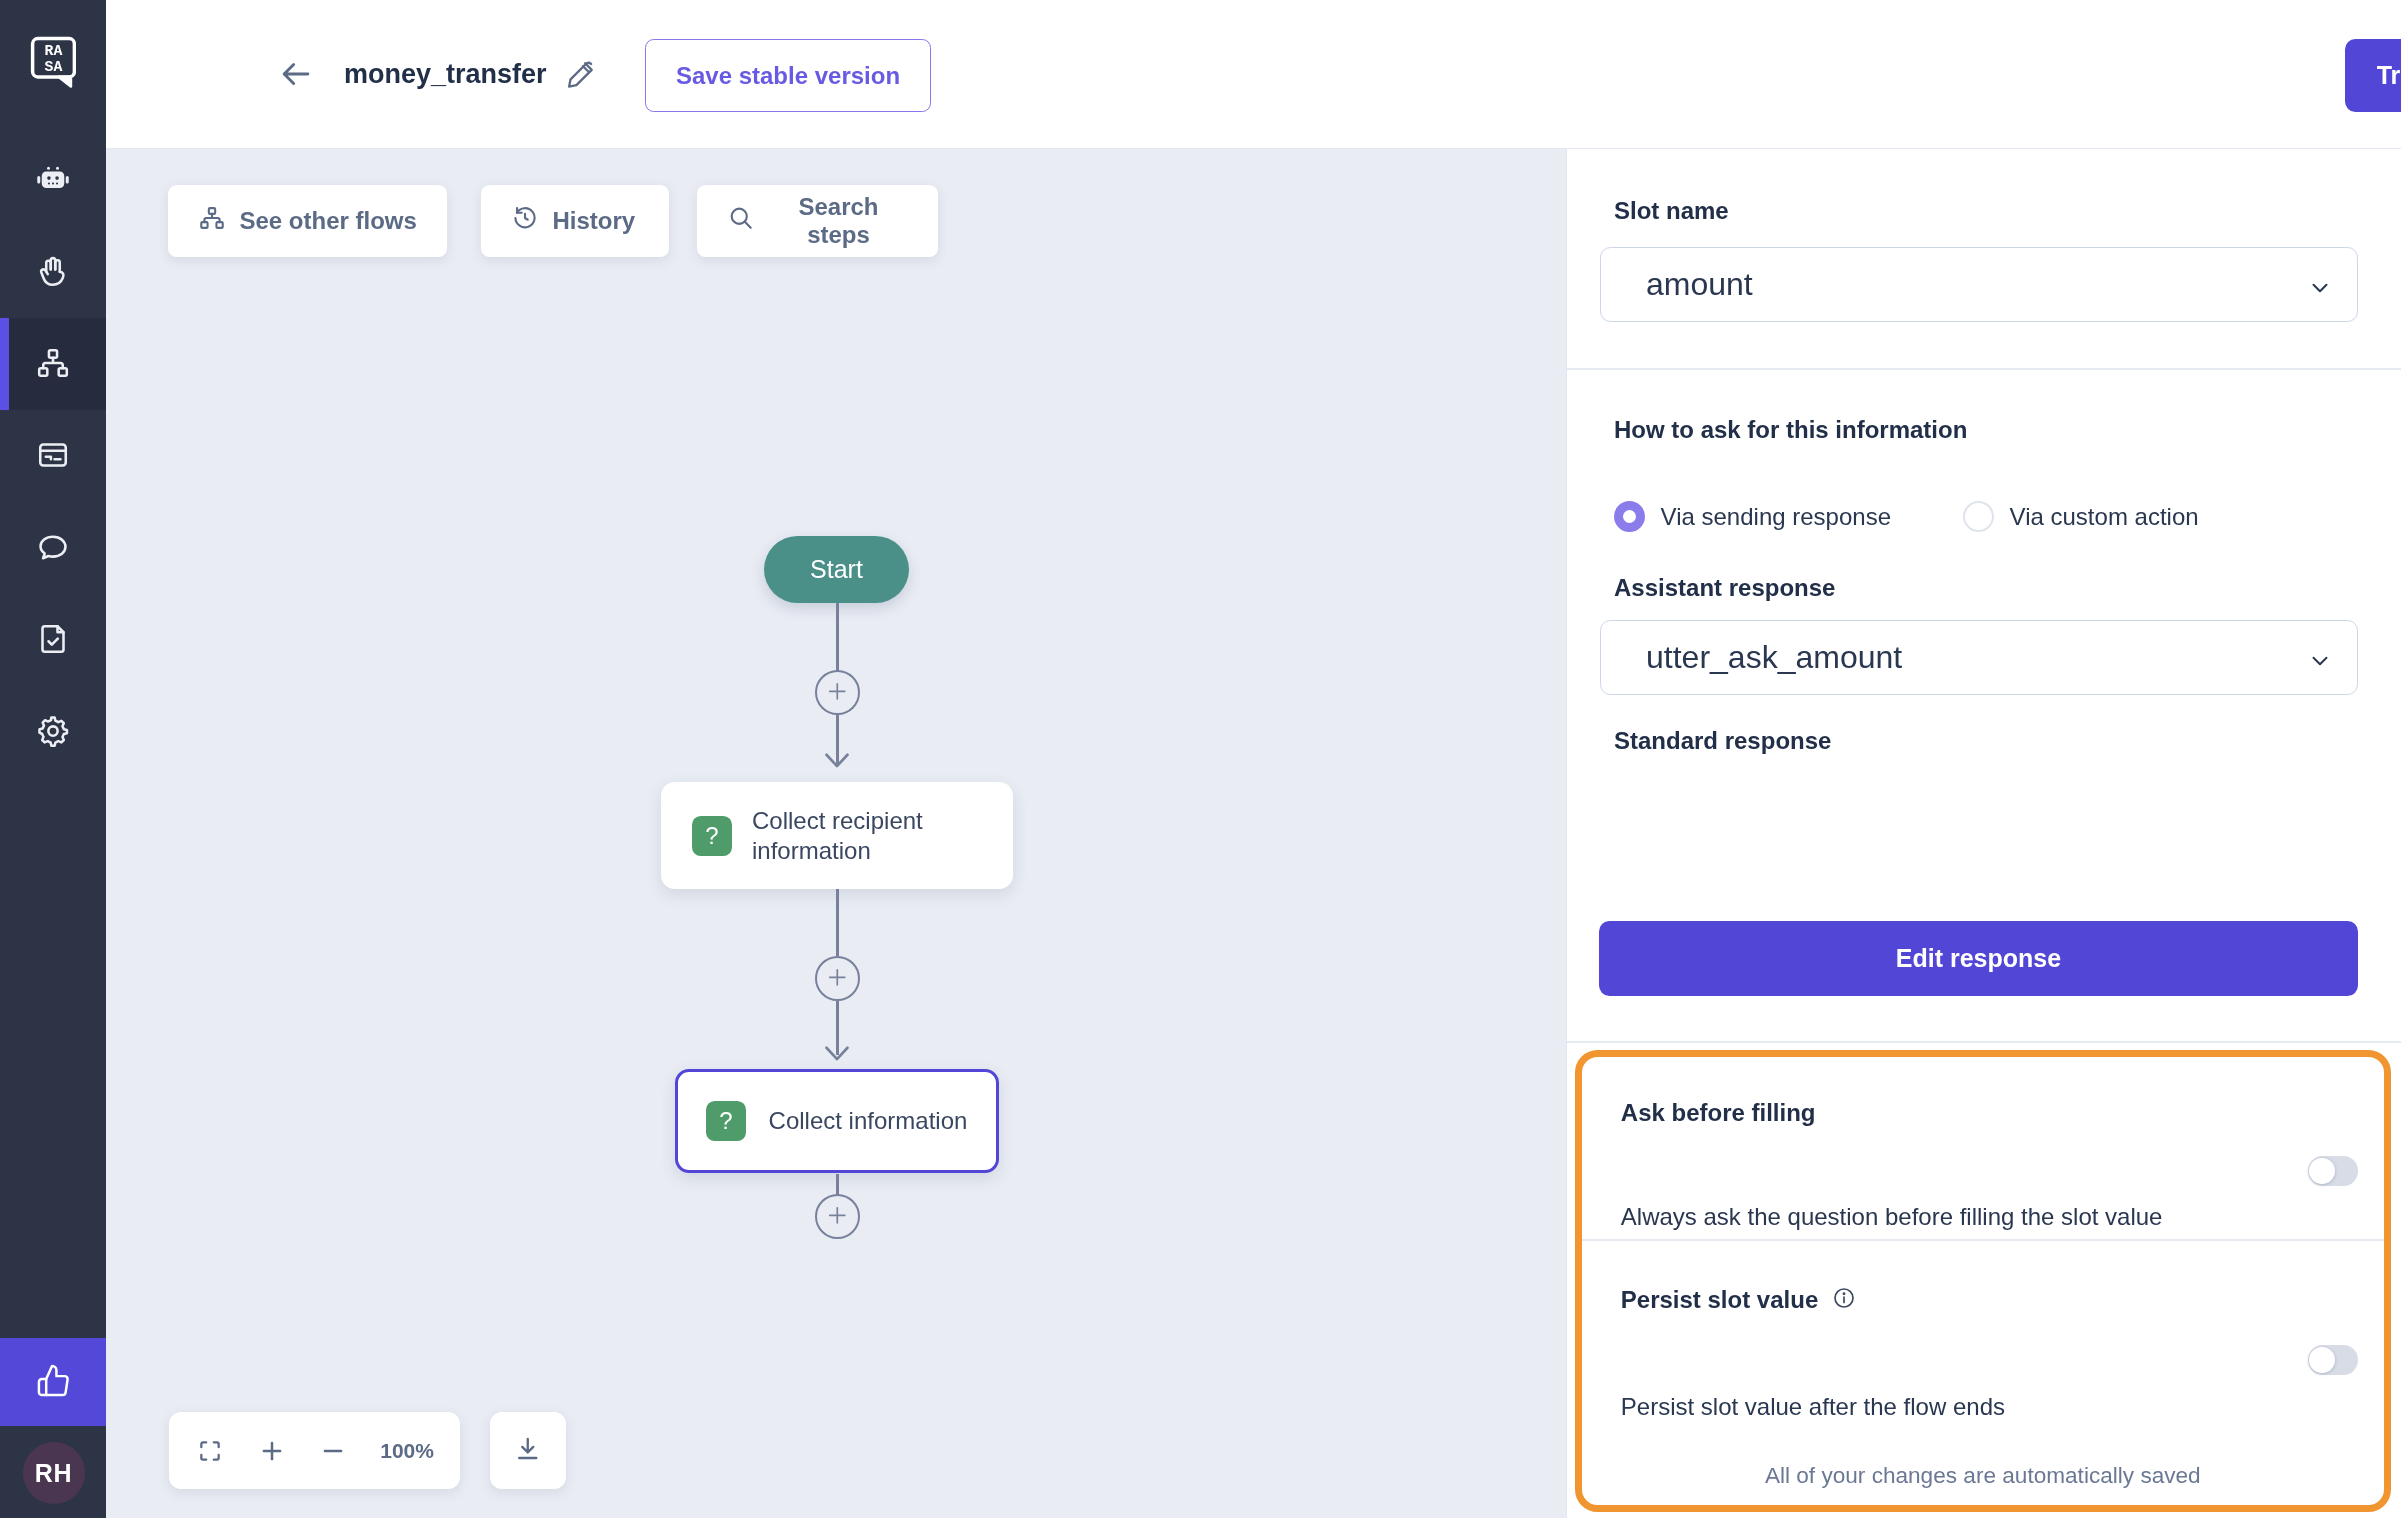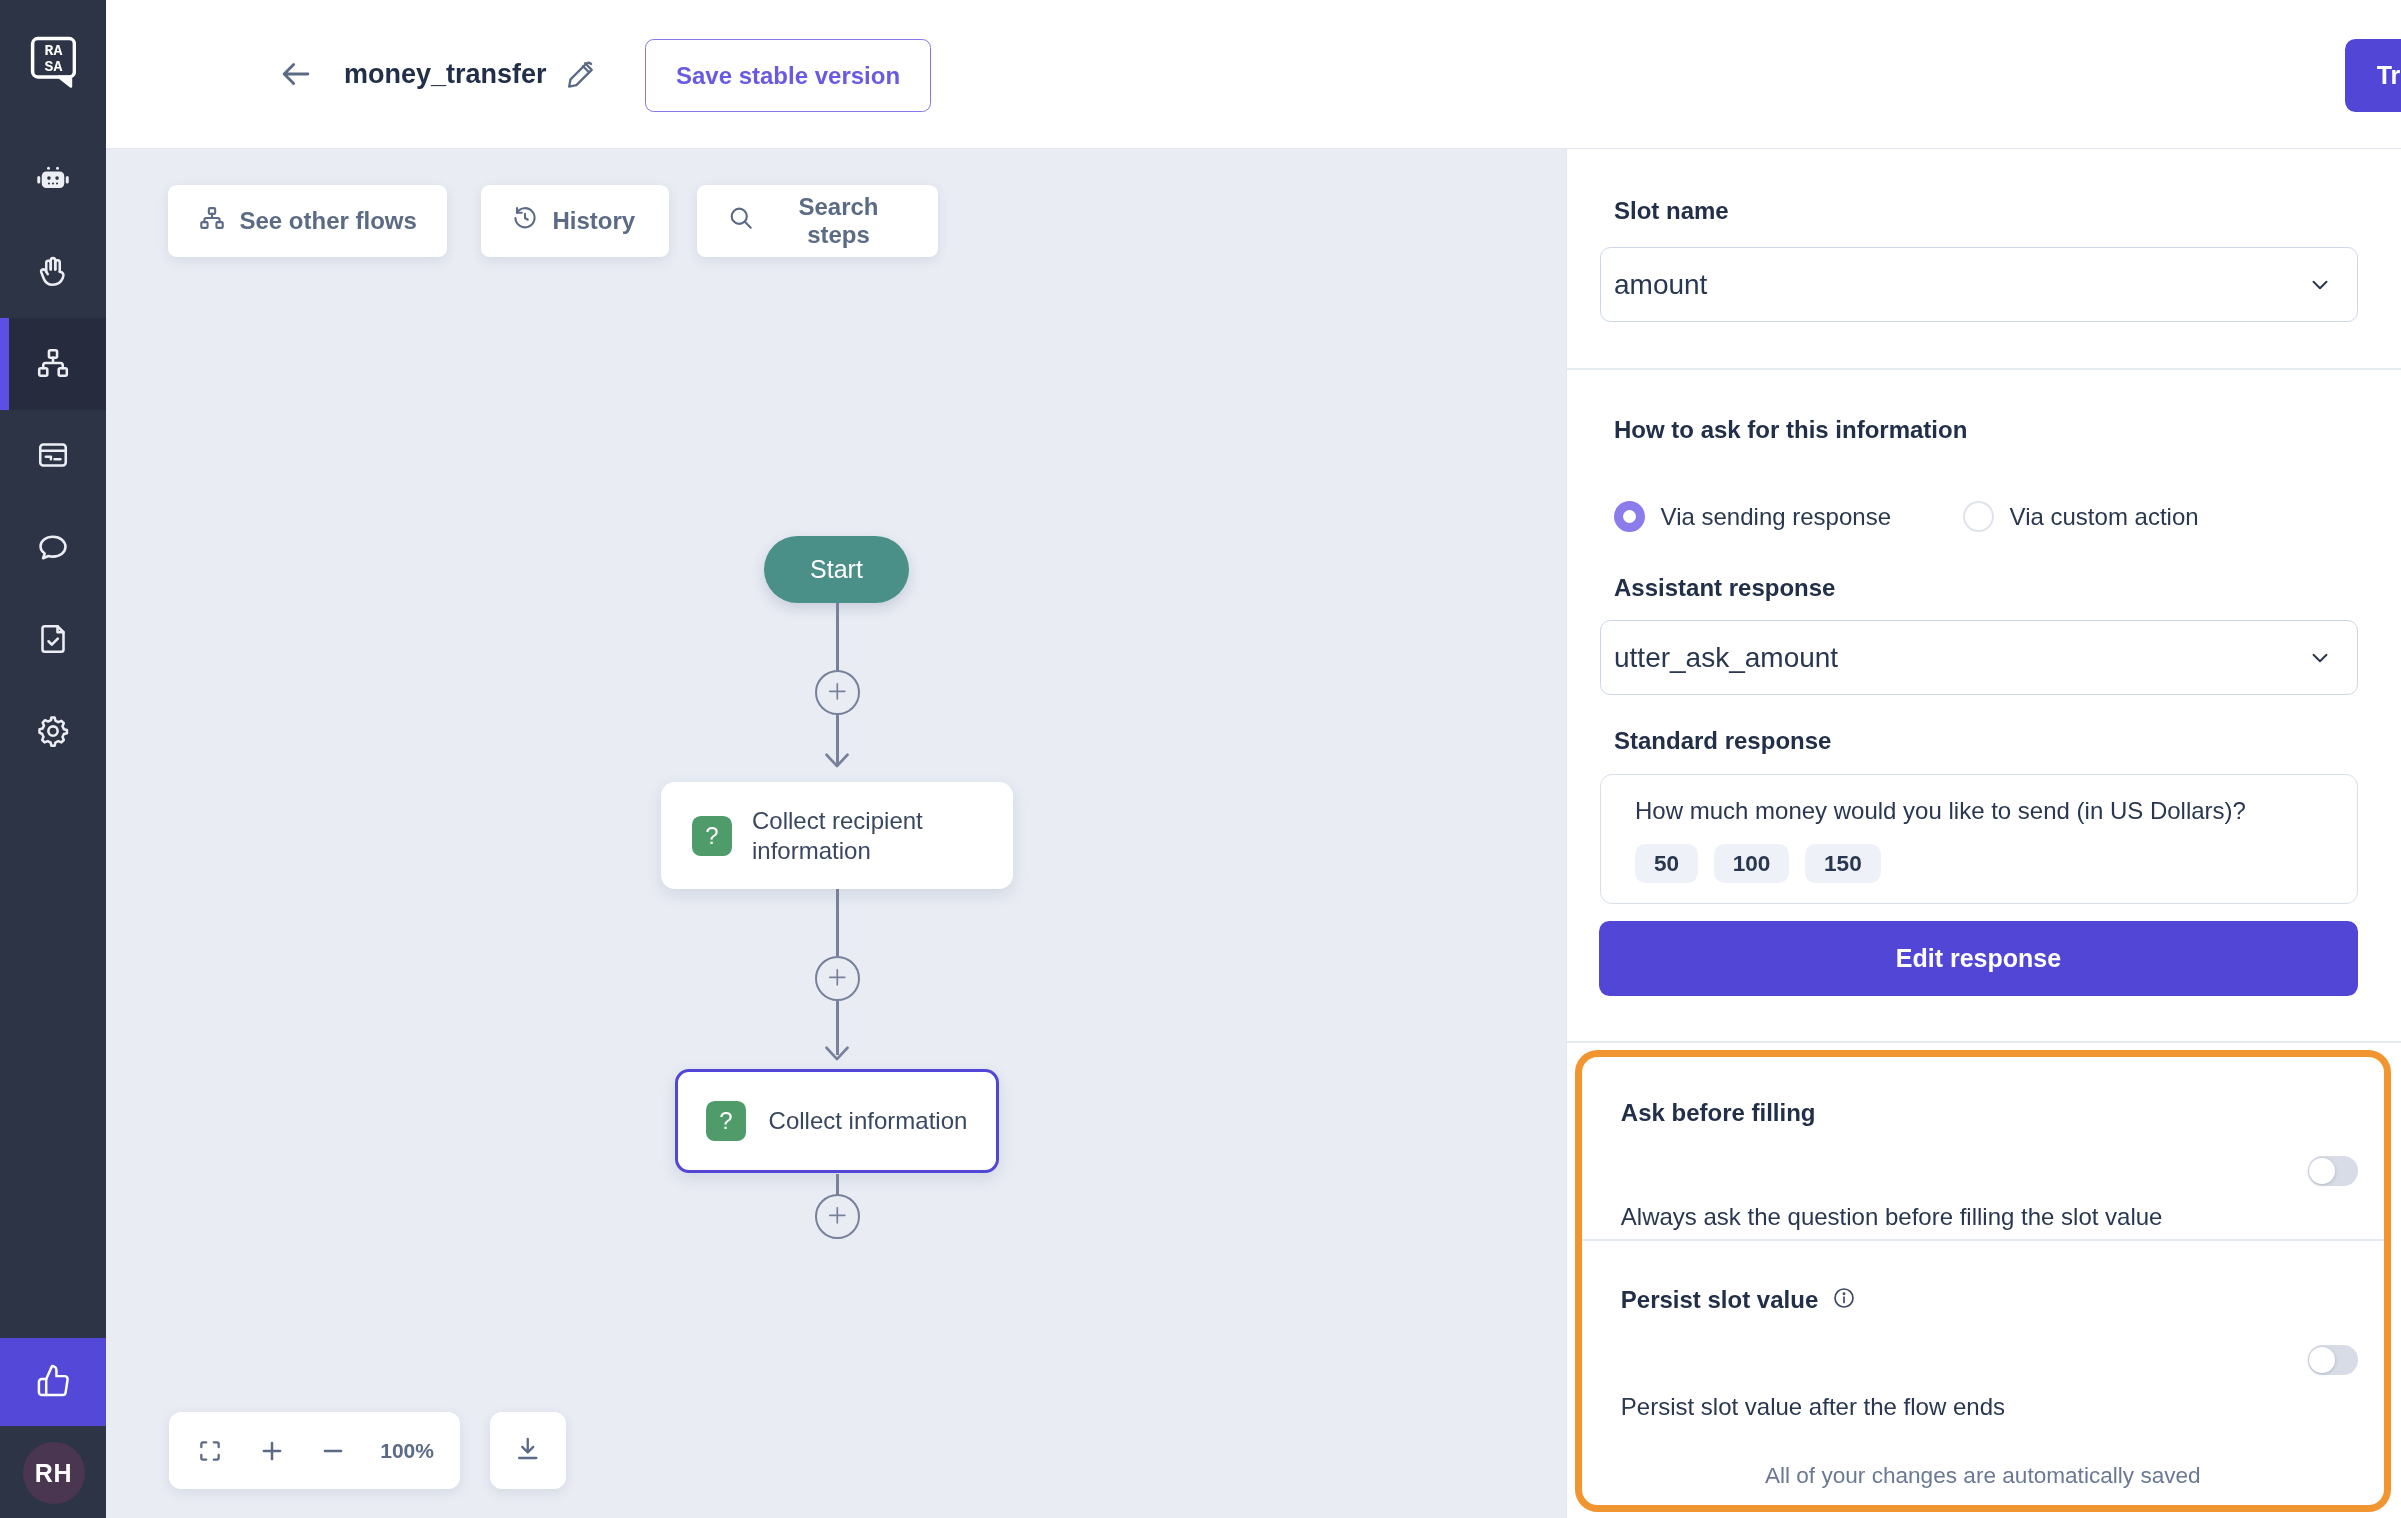--- a/index.html
+++ b/index.html
@@ -93,22 +93,22 @@
   .dl-btn { position:absolute; left:384px; top:1263px; width:76px; height:77px;
     background:#fff; border:none; border-radius:12px; box-shadow:0 3.5px 12px rgba(45,65,110,.10);
     color:#5b6a85; display:flex; align-items:center; justify-content:center; cursor:pointer; }
   .dl-btn svg { width:29.5px; height:29.5px; }
 
   
   .panel { position:absolute; left:1566px; top:149px; width:835px; height:1369px;
     background:#fff; border-left:1.7px solid #e3e7ef; }
   .p-label { position:absolute; left:47px; font-size:24px; font-weight:bold; color:#222f49; }
   .dropdown { position:absolute; left:33px; width:758px; height:75px; border:1.7px solid #ccd6e6;
-    border-radius:10.4px; background:#fff; display:flex; align-items:center; padding:0 13px;
-    font-size:28px; color:#2a3750; cursor:pointer; }
+    border-radius:10.4px; background:#fff; display:flex; align-items:center; padding:0 45px;
+    font-size:32px; color:#2a3750; cursor:pointer; }
   .dropdown .chev { position:absolute; right:24px; top:24px; width:26px; height:26px;
     color:#2a3750; }
   .divider { position:absolute; left:0; width:835px; height:1.7px; background:#e6eaf1; }
 
   .radio-group { position:absolute; top:352px; display:flex; align-items:center; gap:15.6px;
     cursor:pointer;text-align:right; }
   .radio { width:31px; height:31px; border-radius:50%; flex:0 0 auto; background:#fff; }
   .radio.sel { border:9.5px solid #8b7cec; }
   .radio.unsel { border:2.6px solid #dfe3ec; }
   .radio-label { font-size:24px; color:#2a3750; }
@@ -398,28 +398,20 @@
     <div class="dropdown" style="top:471px;">
       <span>utter_ask_amount</span>
       <span class="chev">
         <svg viewBox="0 0 24 24" fill="none" stroke="currentColor" stroke-width="1.8" stroke-linecap="round" stroke-linejoin="round">
             <path d="M6 9l6 6 6-6"></path>
           </svg>
       </span>
     </div>
 
     <div class="p-label" style="top:578px;">Standard response</div>
-    <div class="resp-card">
-      <div class="resp-text">How much money would you like to send (in US Dollars)?</div>
-      <div class="chips">
-        <span class="chip">50</span>
-        <span class="chip">100</span>
-        <span class="chip">150</span>
-      </div>
-    </div>
 
     <button class="edit-btn">Edit response</button>
 
     <div class="divider" style="top:892px;"></div>
 
     <div class="orange-box">
       <div class="ob-title" style="top:42px;">
         <span>Ask before filling</span>
       </div>
       <div class="ob-desc" style="top:102px;">Always ask the question before filling the slot value</div>

